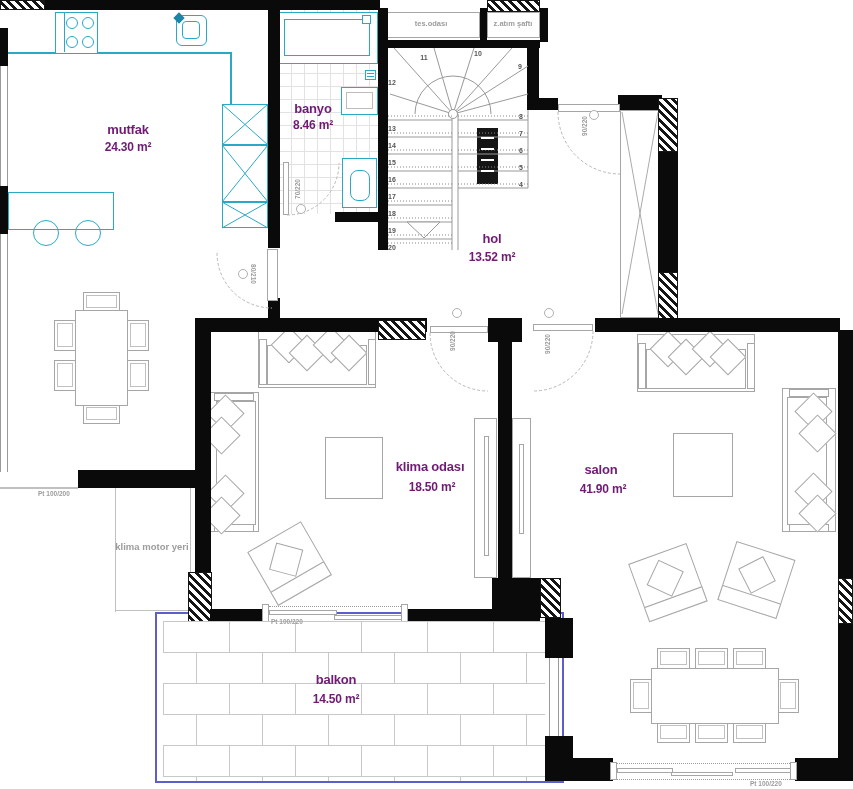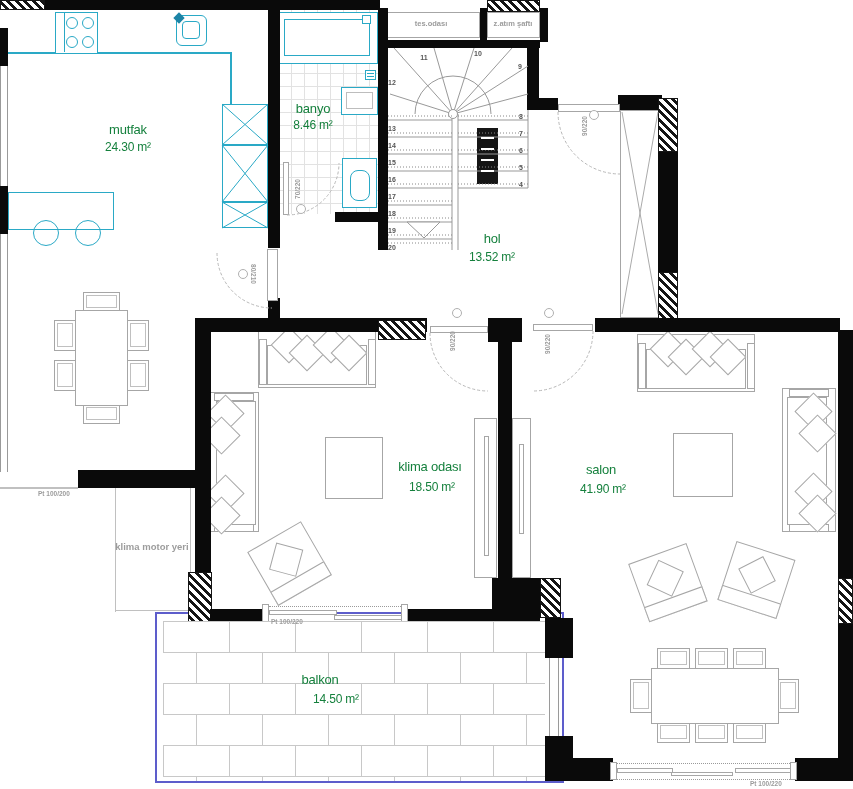--- a/index.html
+++ b/index.html
@@ -6,21 +6,21 @@
   #plan{position:relative;width:853px;height:789px;background:#fff;overflow:hidden;font-family:"Liberation Sans",sans-serif}
   .a{position:absolute}
   .wall{position:absolute;background:#0a0a0a;z-index:7}
   .hatch{position:absolute;background:repeating-linear-gradient(45deg,#fff 0 3px,#151515 3px 6px);border:1px solid #151515;box-sizing:border-box;z-index:7}
   .fo{position:absolute;border:1px solid #a6a6a6;background:#fff;box-sizing:border-box;z-index:5}
   .cyo{position:absolute;border:1.5px solid #2aa9c6;background:#fff;box-sizing:border-box;z-index:5}
   .nofill{background:transparent}
   .circ{border-radius:50%}
   .dia{position:absolute;border:1px solid #a6a6a6;background:#fff;transform:rotate(45deg);box-sizing:border-box;z-index:6}
   .win{position:absolute;background:#fff;border-left:1px solid #9a9a9a;border-right:1px solid #9a9a9a;box-sizing:border-box;z-index:6}
-  .lbl{position:absolute;font-size:13px;font-weight:normal;color:#15803d;white-space:nowrap;transform:translateX(-50%);letter-spacing:-.2px;z-index:10}
+  .lbl{position:absolute;font-size:13px;font-weight:bold;color:#701a75;white-space:nowrap;transform:translateX(-50%);letter-spacing:-.2px;z-index:10}
   .area{font-size:12px}
   .sm{position:absolute;font-size:6.5px;font-weight:bold;color:#9c9c9c;white-space:nowrap;z-index:10}
   .dl{position:absolute;font-size:6.5px;font-weight:bold;color:#9c9c9c;white-space:nowrap;transform:translate(-50%,-50%) rotate(-90deg);z-index:10}
   .r90{transform:translate(-50%,-50%) rotate(90deg)}
   .stn{position:absolute;font-size:7px;font-weight:bold;color:#555;transform:translate(-50%,-50%);z-index:10}
   .tag{position:absolute;width:10px;height:10px;border:1px solid #b0b0b0;border-radius:50%;background:#fff;z-index:9;box-sizing:border-box}
   .chair{position:absolute;border:1px solid #a6a6a6;background:#fff;box-sizing:border-box;z-index:5}
   .chair:after{content:"";position:absolute;left:2px;right:2px;top:2px;bottom:3px;border:1px solid #c0c0c0}
   .tile{position:absolute;background-image:linear-gradient(#e2e2e2 1px,transparent 1px),linear-gradient(90deg,#e2e2e2 1px,transparent 1px);background-size:13px 13px;background-color:#fff;z-index:1}
   .thin{position:absolute;background:#c0c0c0;z-index:4}
@@ -278,21 +278,21 @@
   <div class="lbl" style="left:128px;top:122px">mutfak</div>
   <div class="lbl area" style="left:128px;top:140px">24.30 m²</div>
   <div class="lbl" style="left:313px;top:101px">banyo</div>
   <div class="lbl area" style="left:313px;top:118px">8.46 m²</div>
   <div class="lbl" style="left:492px;top:231px">hol</div>
   <div class="lbl area" style="left:492px;top:250px">13.52 m²</div>
   <div class="lbl" style="left:430px;top:459px">klima odası</div>
   <div class="lbl area" style="left:432px;top:480px">18.50 m²</div>
   <div class="lbl" style="left:601px;top:462px">salon</div>
   <div class="lbl area" style="left:603px;top:482px">41.90 m²</div>
-  <div class="lbl" style="left:320px;top:672px">balkon</div>
+  <div class="lbl" style="left:336px;top:672px">balkon</div>
   <div class="lbl area" style="left:336px;top:692px">14.50 m²</div>
   <div class="klbl" style="left:152px;top:541px">klima motor yeri</div>
   <div class="shaftlbl" style="left:431px;top:19px">tes.odası</div>
   <div class="shaftlbl" style="left:513px;top:19px">z.atım şaftı</div>
 
   <div class="sm" style="left:38px;top:490px">Pt 100/200</div>
   <div class="sm" style="left:271px;top:618px">Pt 100/220</div>
   <div class="sm" style="left:750px;top:780px">Pt 100/220</div>
 
   <div class="dl" style="left:297px;top:189px">70/220</div>

